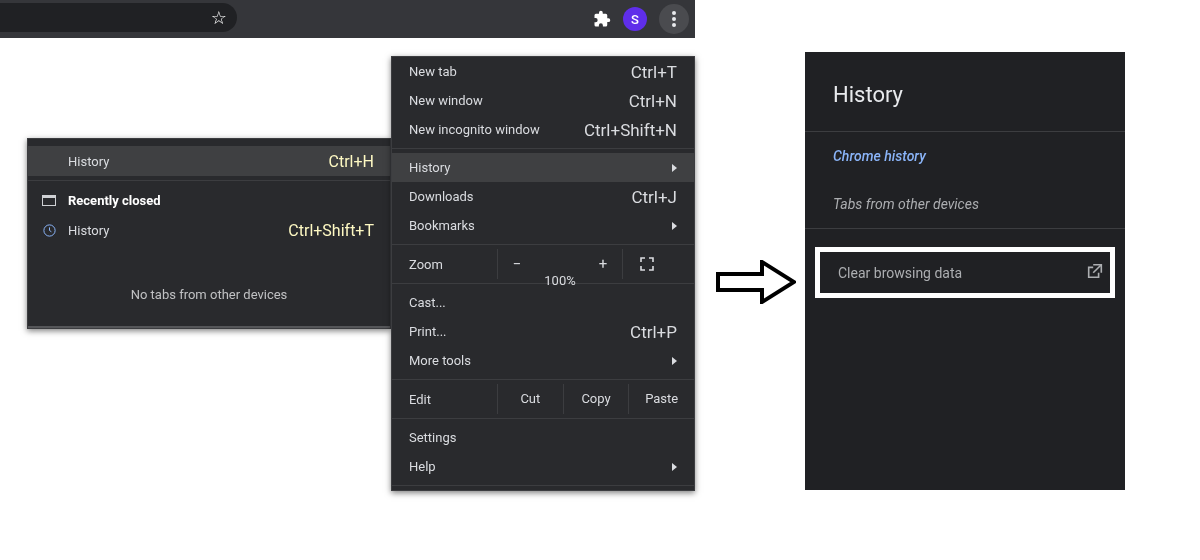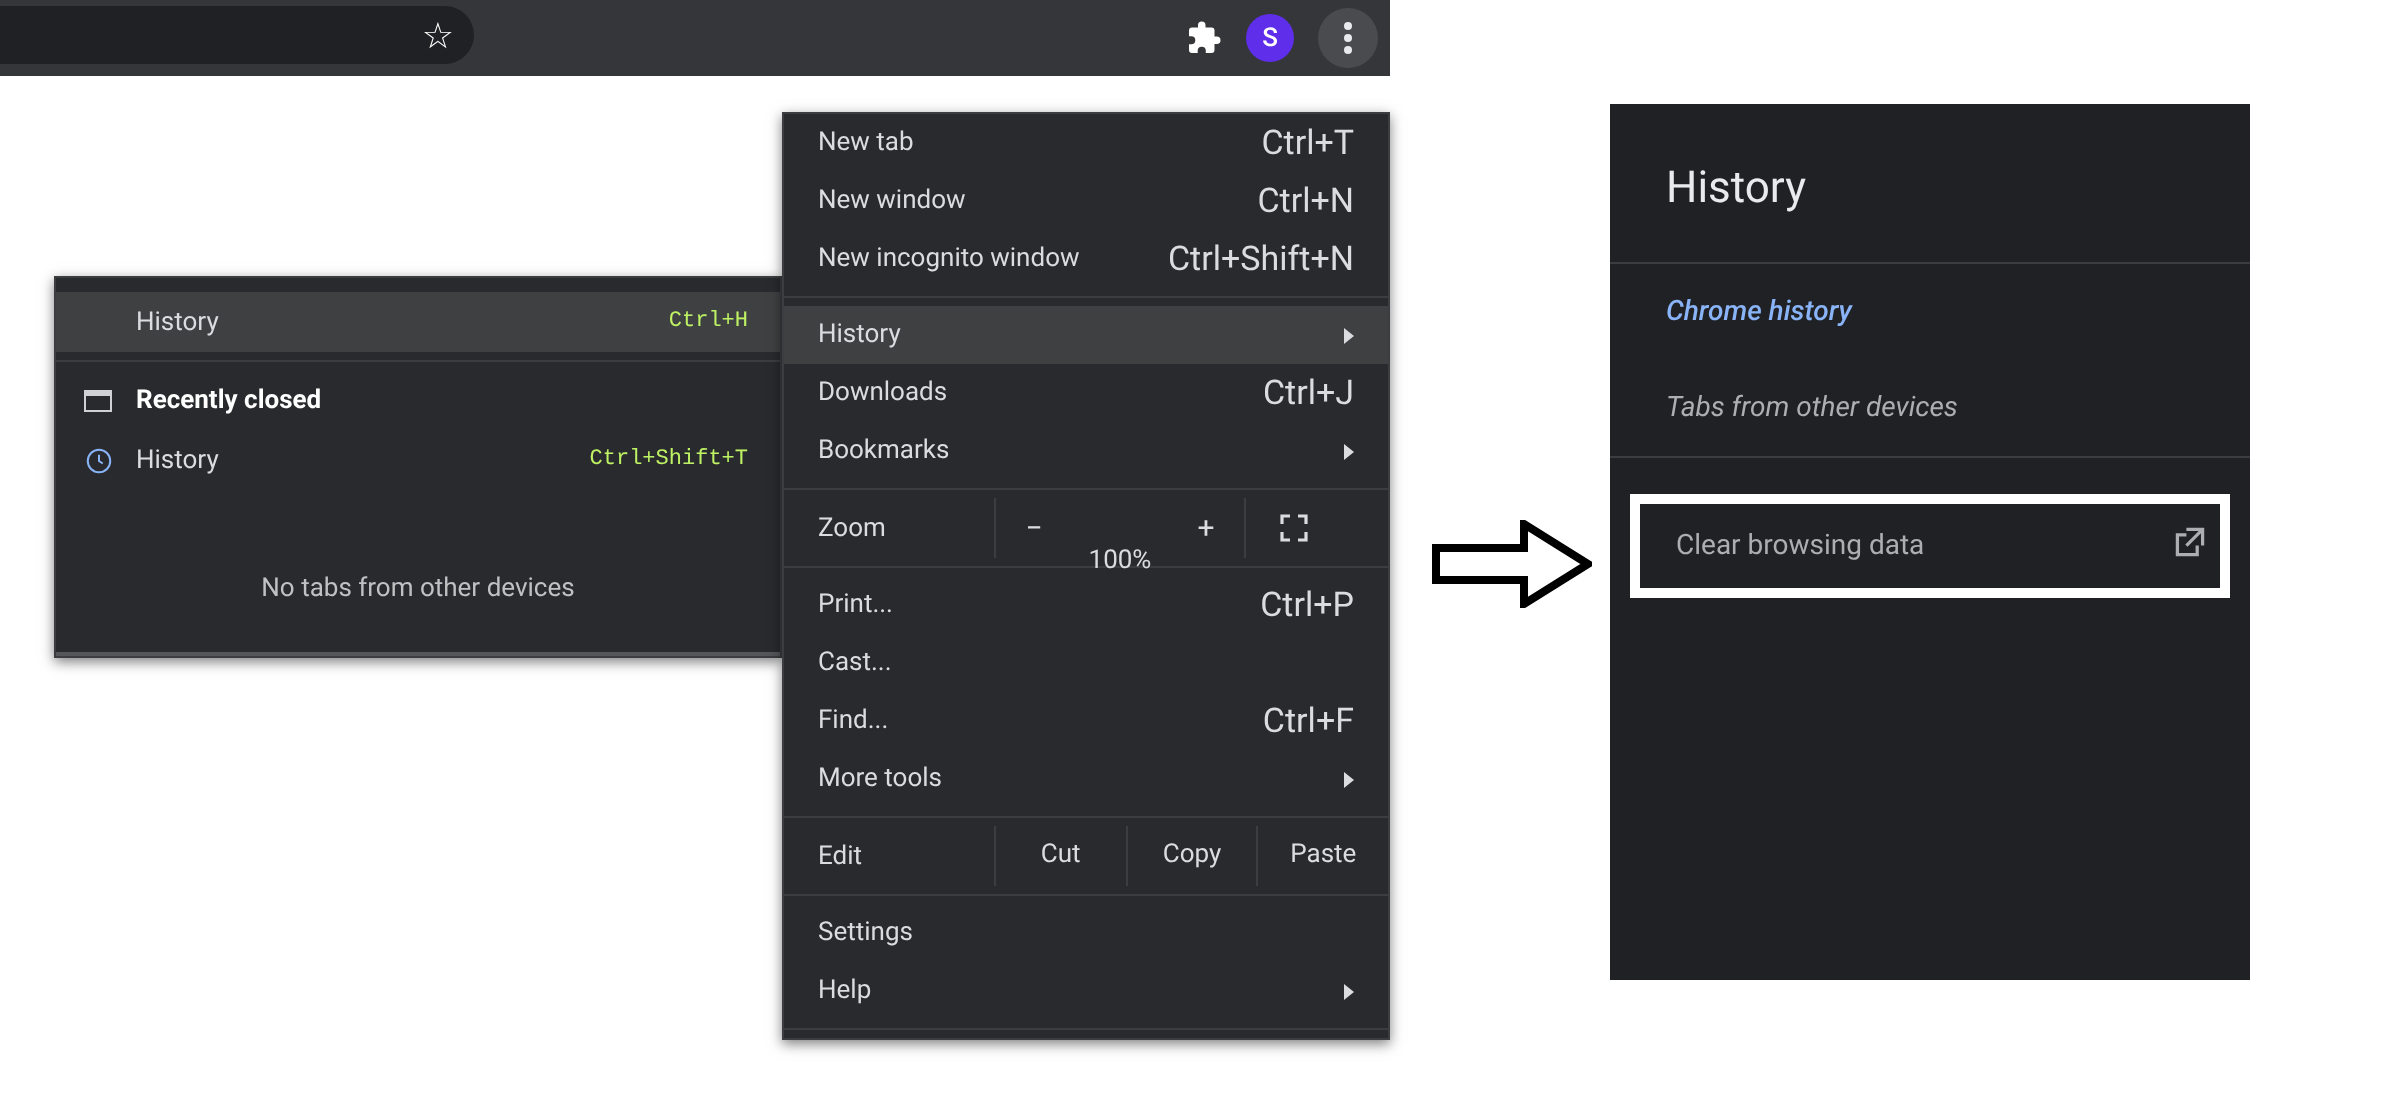--- a/index.html
+++ b/index.html
@@ -164,21 +164,21 @@
     .sub-row {
       display: flex;
       align-items: center;
       height: 30px;
       padding: 0 16px 0 40px;
       color: #dadce0;
       font-size: 13px;
       position: relative;
     }
     .sub-row .label { flex: 1; }
-    .sub-row .shortcut { color: #bef264; font-size: 11px; font-family: Liberation Mono, monospace; }
+    .sub-row .shortcut { color: #fef9c3; font-size: 16px; }
     .sub-row.highlight { background: #3f4042; }
     .sub-row.bold .label { font-weight: 700; color: #ffffff; }
     .sub-row .row-icon {
       position: absolute;
       left: 12px;
       width: 18px;
       height: 18px;
       display: flex;
       align-items: center;
       justify-content: center;
@@ -330,29 +330,25 @@
     <span class="zoom-btn">+</span>
     <span class="zoom-sep"></span>
     <span class="fullscreen">
       <svg viewBox="0 0 14 14" fill="none">
           <path d="M1 5V1h4M13 5V1H9M1 9v4h4M13 9v4H9" stroke-width="1.6"></path>
         </svg>
     </span>
   </div>
   <div class="menu-separator"></div>
   <div class="menu-row">
+    <span class="label">Cast...</span>
+  </div>
+  <div class="menu-row">
     <span class="label">Print...</span>
     <span class="shortcut">Ctrl+P</span>
-  </div>
-  <div class="menu-row">
-    <span class="label">Cast...</span>
-  </div>
-  <div class="menu-row">
-    <span class="label">Find...</span>
-    <span class="shortcut">Ctrl+F</span>
   </div>
   <div class="menu-row">
     <span class="label">More tools</span>
     <span class="chevron"></span>
   </div>
   <div class="menu-separator"></div>
   <div class="edit-row">
     <span class="edit-label">Edit</span>
     <span class="edit-cell">Cut</span>
     <span class="edit-cell">Copy</span>

